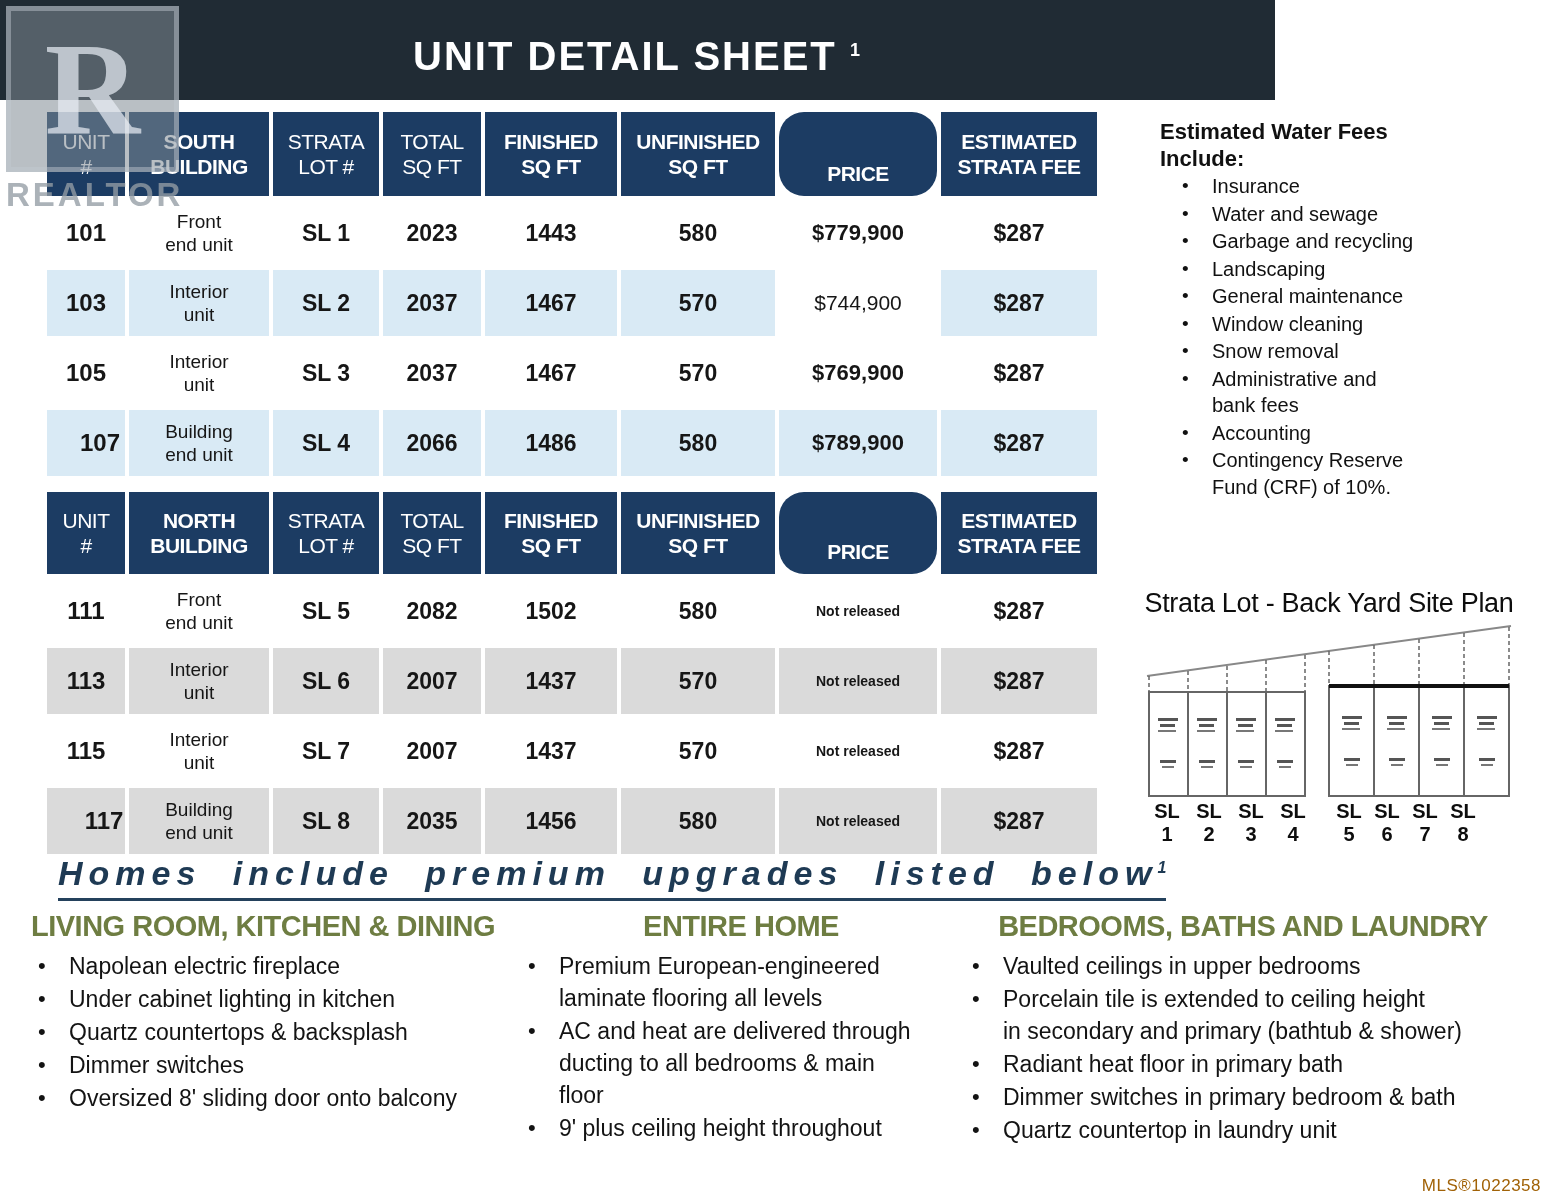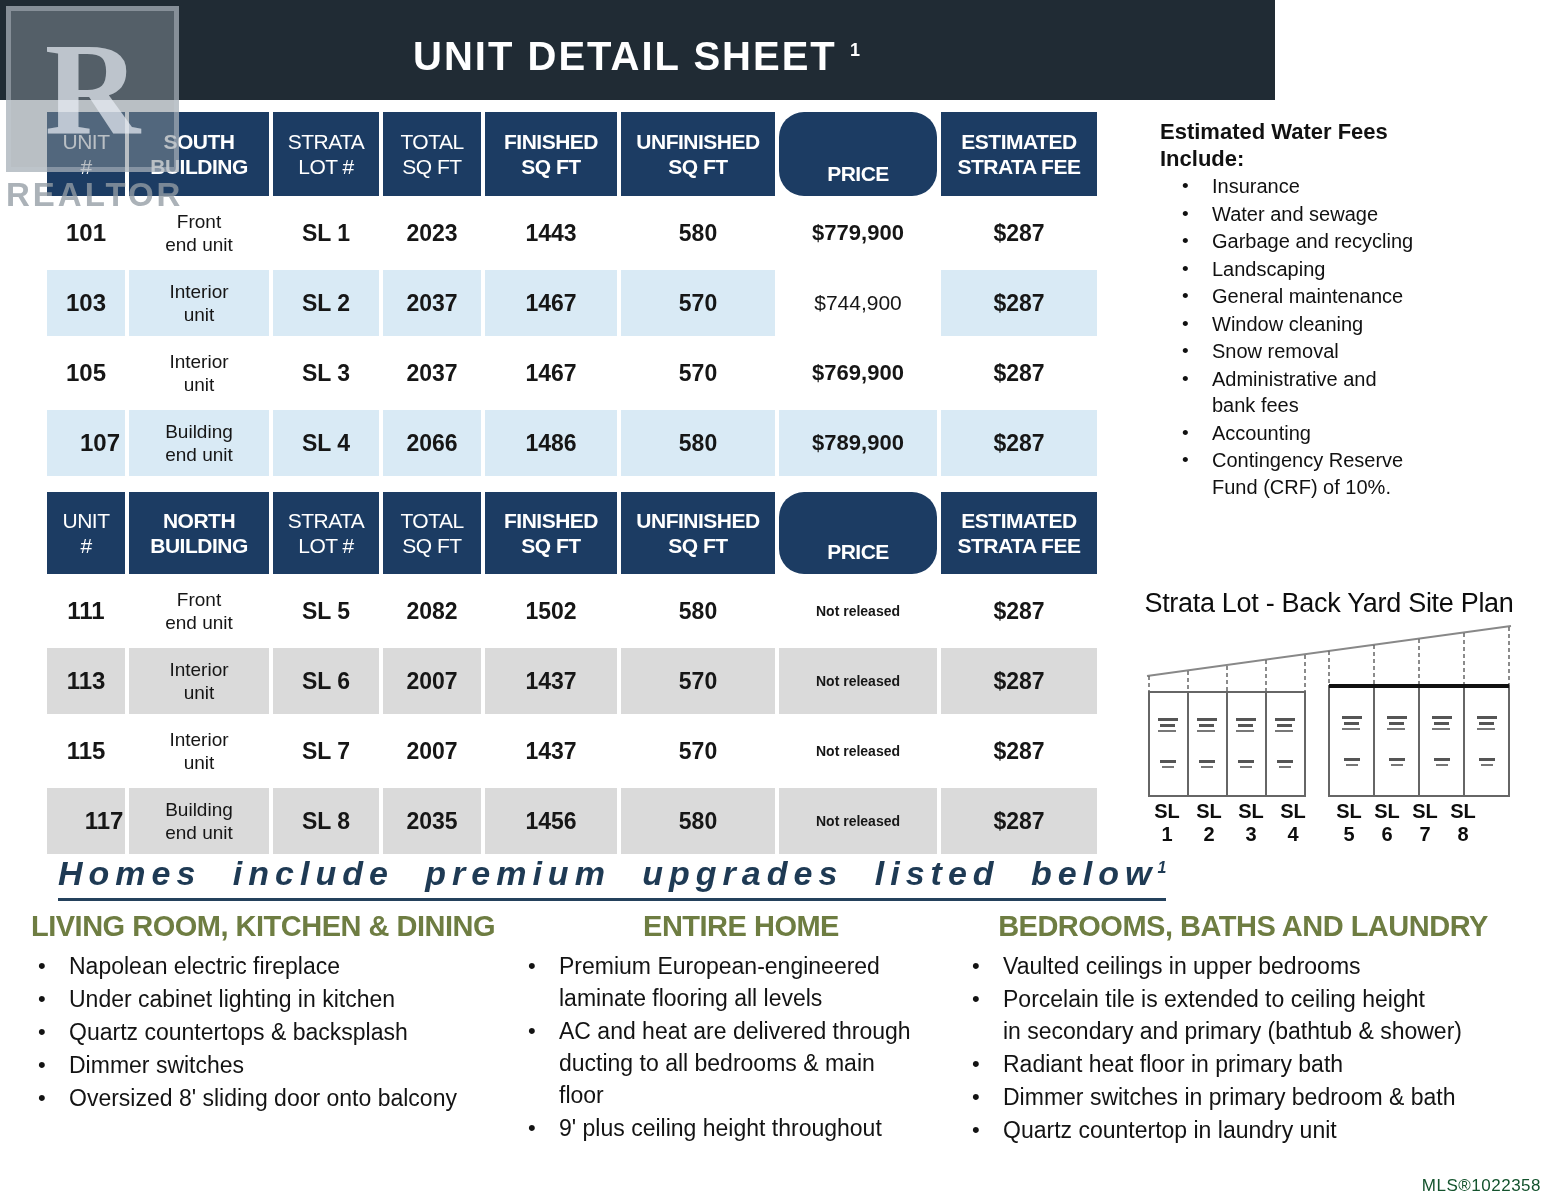--- a/index.html
+++ b/index.html
@@ -54,21 +54,21 @@
   
   .ucol{position:absolute;top:910px;}
   .ucolA{left:28px;width:470px;}
   .ucolB{left:518px;width:446px;}
   .ucolC{left:962px;width:562px;}
   .ucol-heading{font-size:29px;font-weight:bold;color:#6e7d42;text-align:center;letter-spacing:-0.5px;}
   .ucol .li{display:flex;align-items:flex-start;font-size:23px;line-height:32px;color:#131313;margin-top:1px;}
   .ucol .list{margin-top:7px;}
   .ucol .dot{flex:0 0 14px;margin:0 17px 0 10px;font-size:22px;}
 
-  .mls{position:absolute;right:12px;top:1176px;font-size:17px;color:#14532d;letter-spacing:0.5px;}
+  .mls{position:absolute;right:12px;top:1176px;font-size:17px;color:#a16207;letter-spacing:0.5px;}
 </style>
 </head>
 <body>
 
 <div class="page">
 
   <div class="top-band">
     <div class="page-title"><span>UNIT DETAIL SHEET</span> <sup>1</sup></div>
   </div>
 

